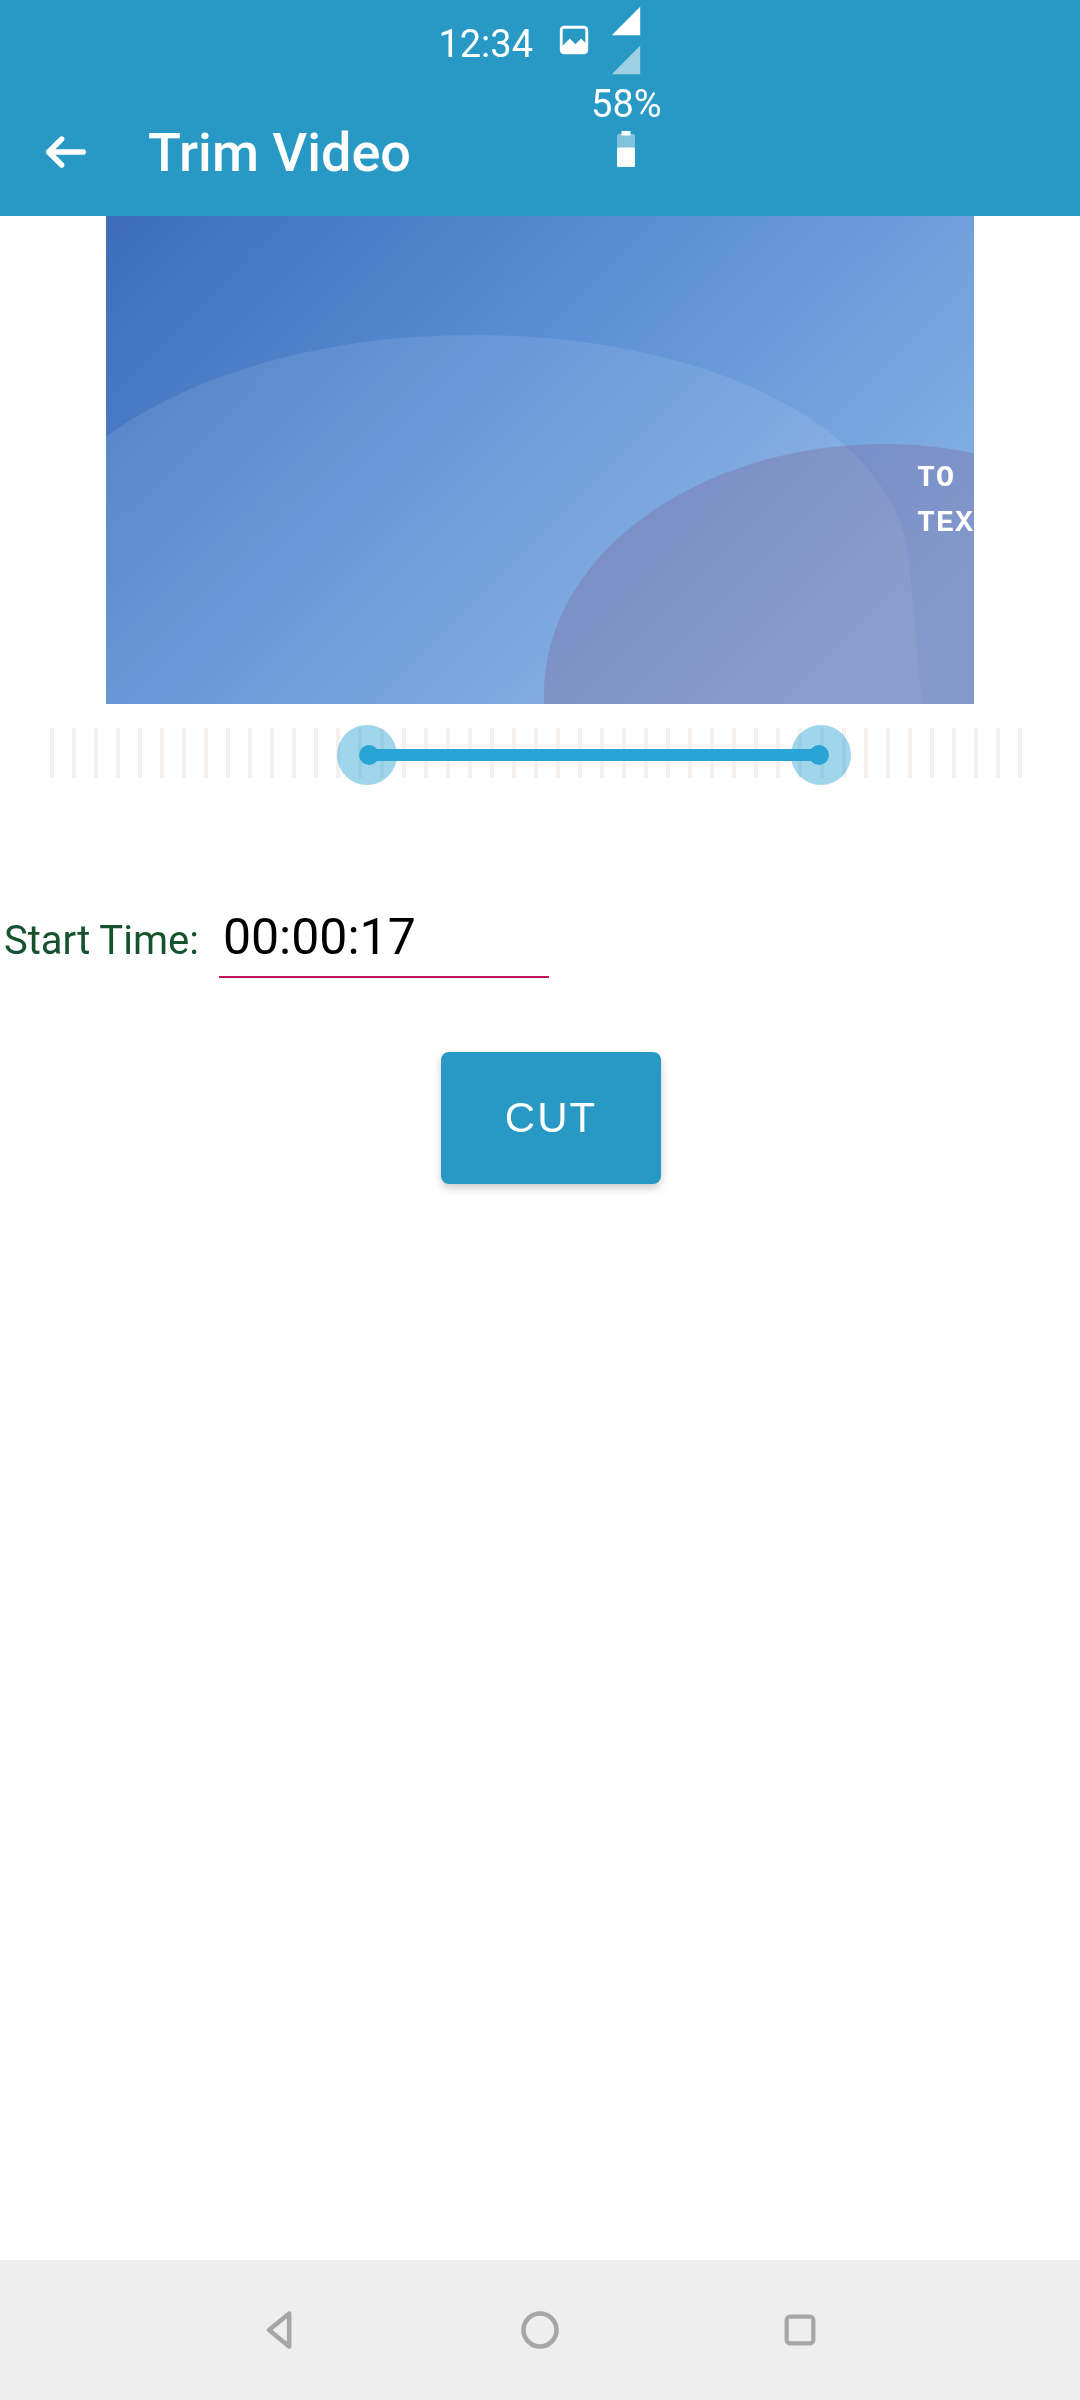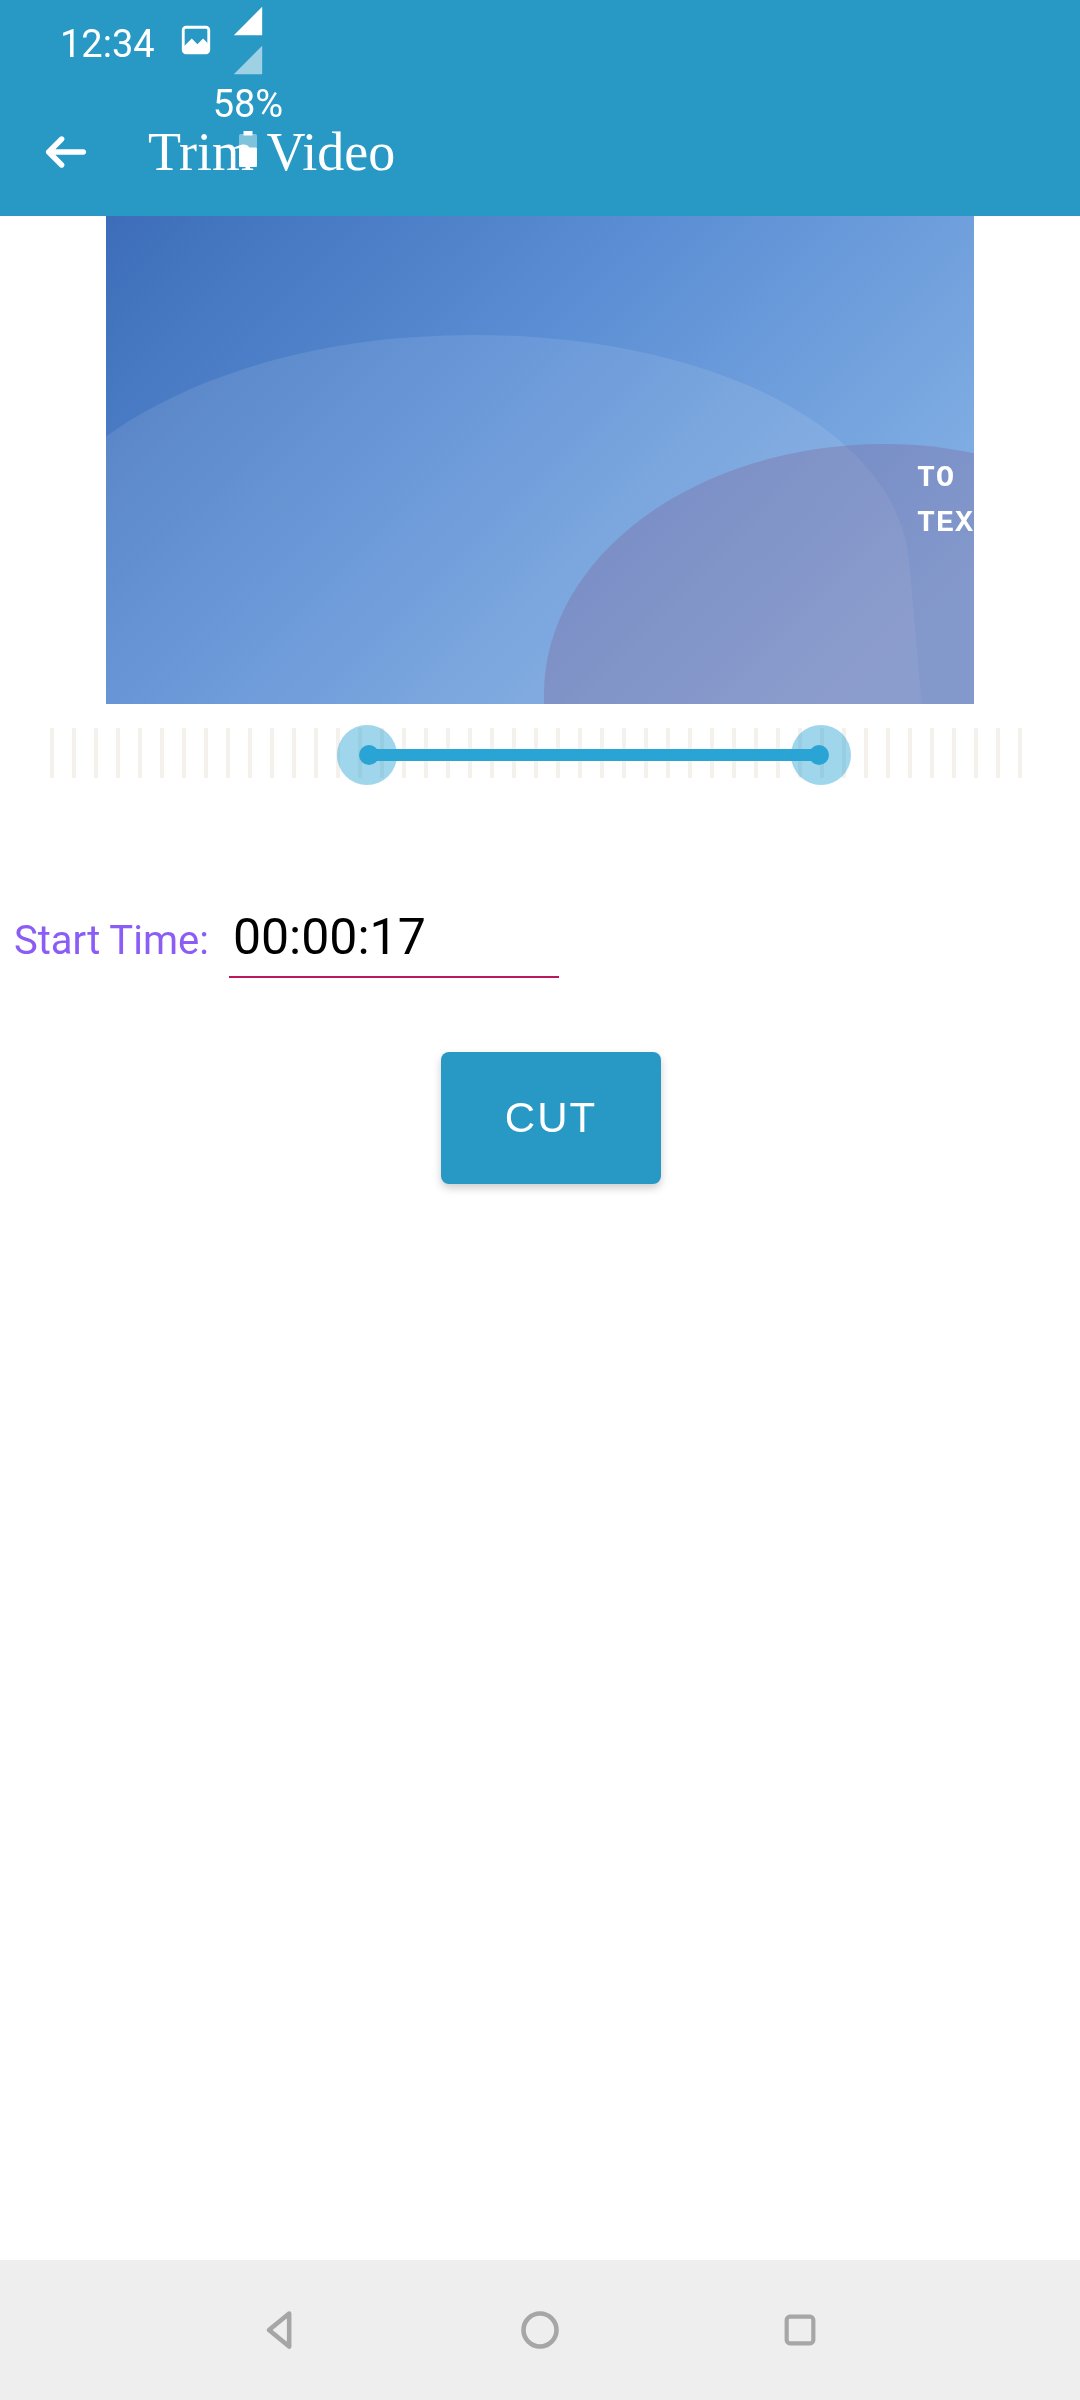--- a/index.html
+++ b/index.html
@@ -3,37 +3,36 @@
 <meta charset="utf-8">
 <style>
   * { box-sizing: border-box; margin: 0; padding: 0; }
   html, body { width: 1080px; height: 2400px; font-family: Roboto, Arial, sans-serif; background: #fff; overflow: hidden; }
   
   .status-bar {
     height: 88px;
     background: #2899c5;
     display: flex;
     align-items: center;
-    justify-content: flex-start;
+    justify-content: center;
     padding: 0 40px 0 60px;
     color: #fff;
     font-size: 38px;
   }
   .status-left { display: flex; align-items: center; gap: 24px; }
   .status-right { display: flex; align-items: center; gap: 5px; flex-direction: column; }
   .status-right svg { display: block; }
   
   .app-bar {
     height: 128px;
     background: #2899c5;
     display: flex;
     align-items: center;
     padding: 0 40px;
     gap: 56px;
-    font-family: Liberation Serif, serif;
   }
   .app-bar .title { color: #fff; font-size: 54px; font-weight: 500; }
   .back-btn { color: #fff; display: flex; align-items: center; cursor: pointer; }
   
   .preview-wrap { display: flex; justify-content: center; }
   .preview {
     width: 868px;
     height: 488px;
     background: linear-gradient(135deg, #3d6db8 0%, #5a8dd4 40%, #87b3e5 90%);
     position: relative;
@@ -106,23 +105,23 @@
     align-items: baseline;
     gap: 0;
   }
   .time-group {
     display: flex;
     align-items: baseline;
     flex: 1;
   }
   .time-label {
     font-size: 40px;
-    color: #8b5cf6;
+    color: #14532d;
     white-space: nowrap;
-    padding-left: 14px;
+    padding-left: 4px;
     padding-right: 20px;
   }
   .time-input {
     border: none;
     border-bottom: 2px solid #be185d;
     font-size: 50px;
     color: #000;
     padding: 0 0 10px 4px;
     width: 330px;
     font-family: inherit;

